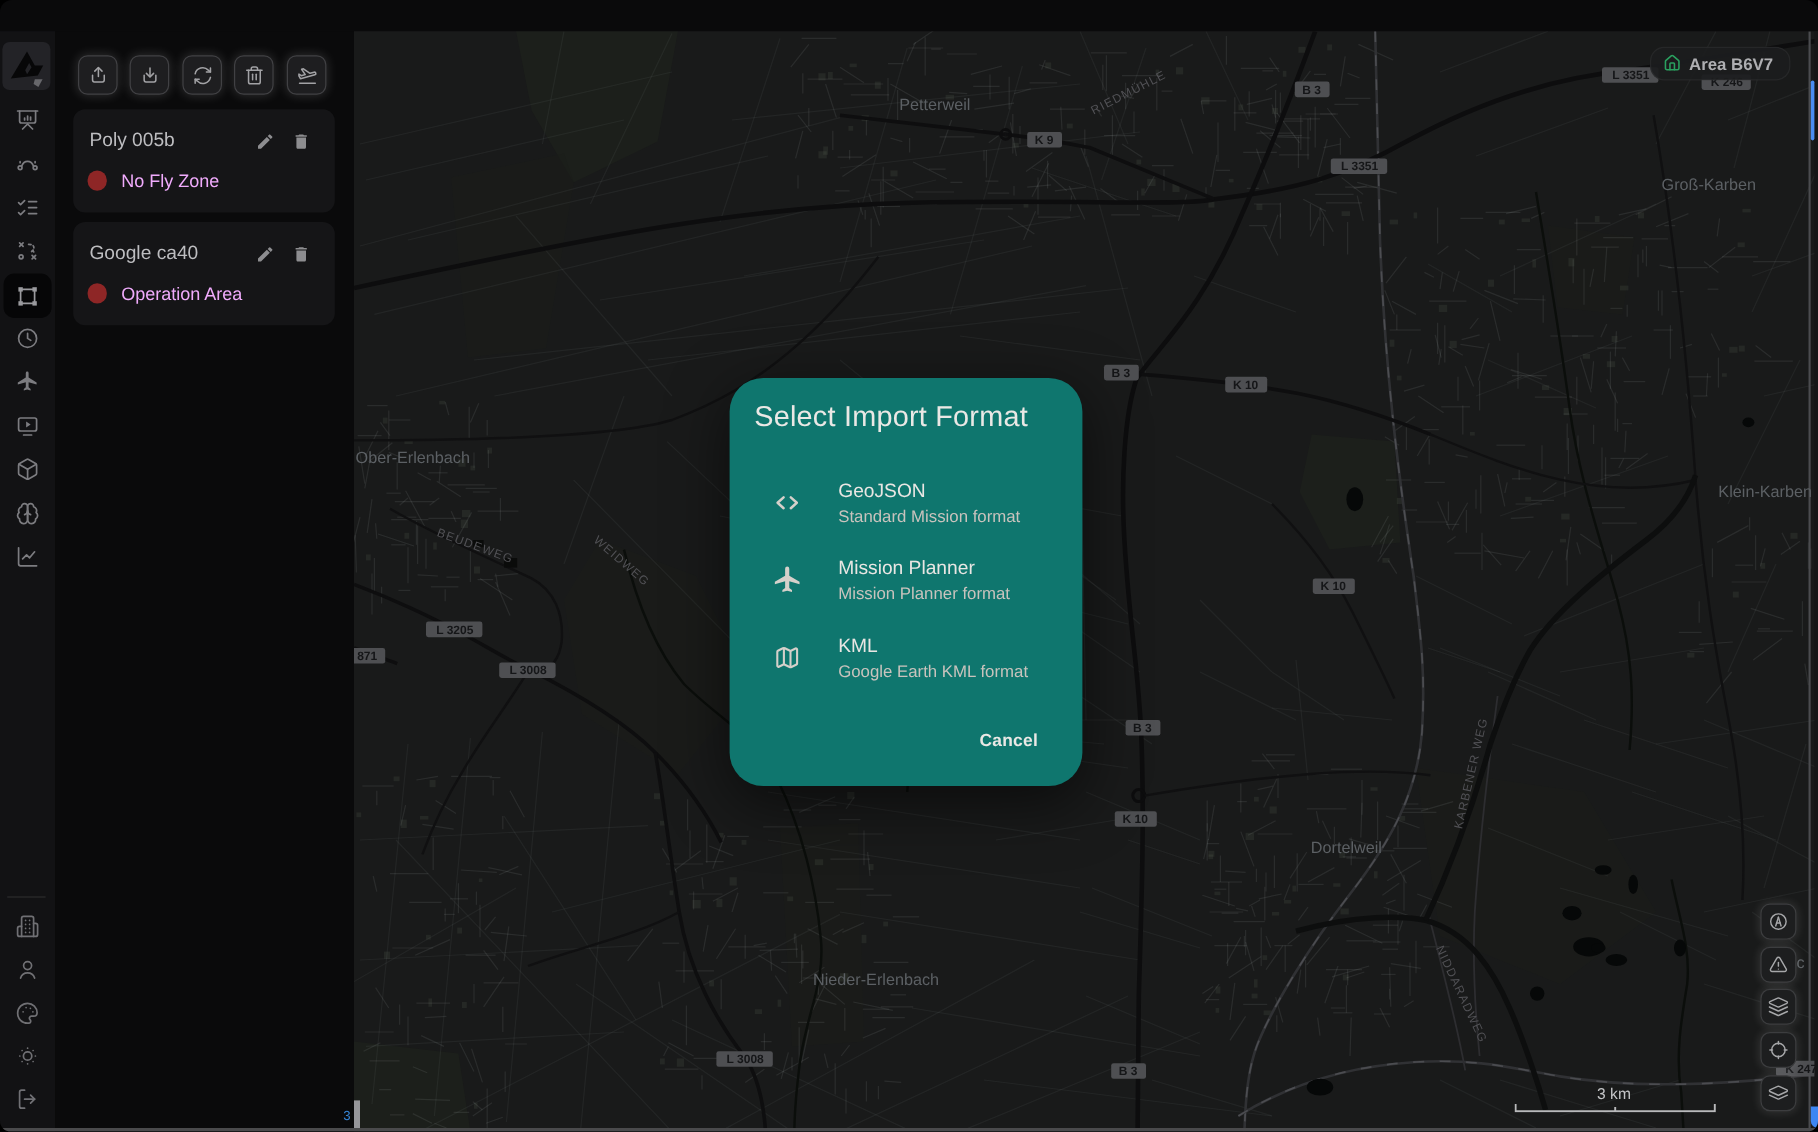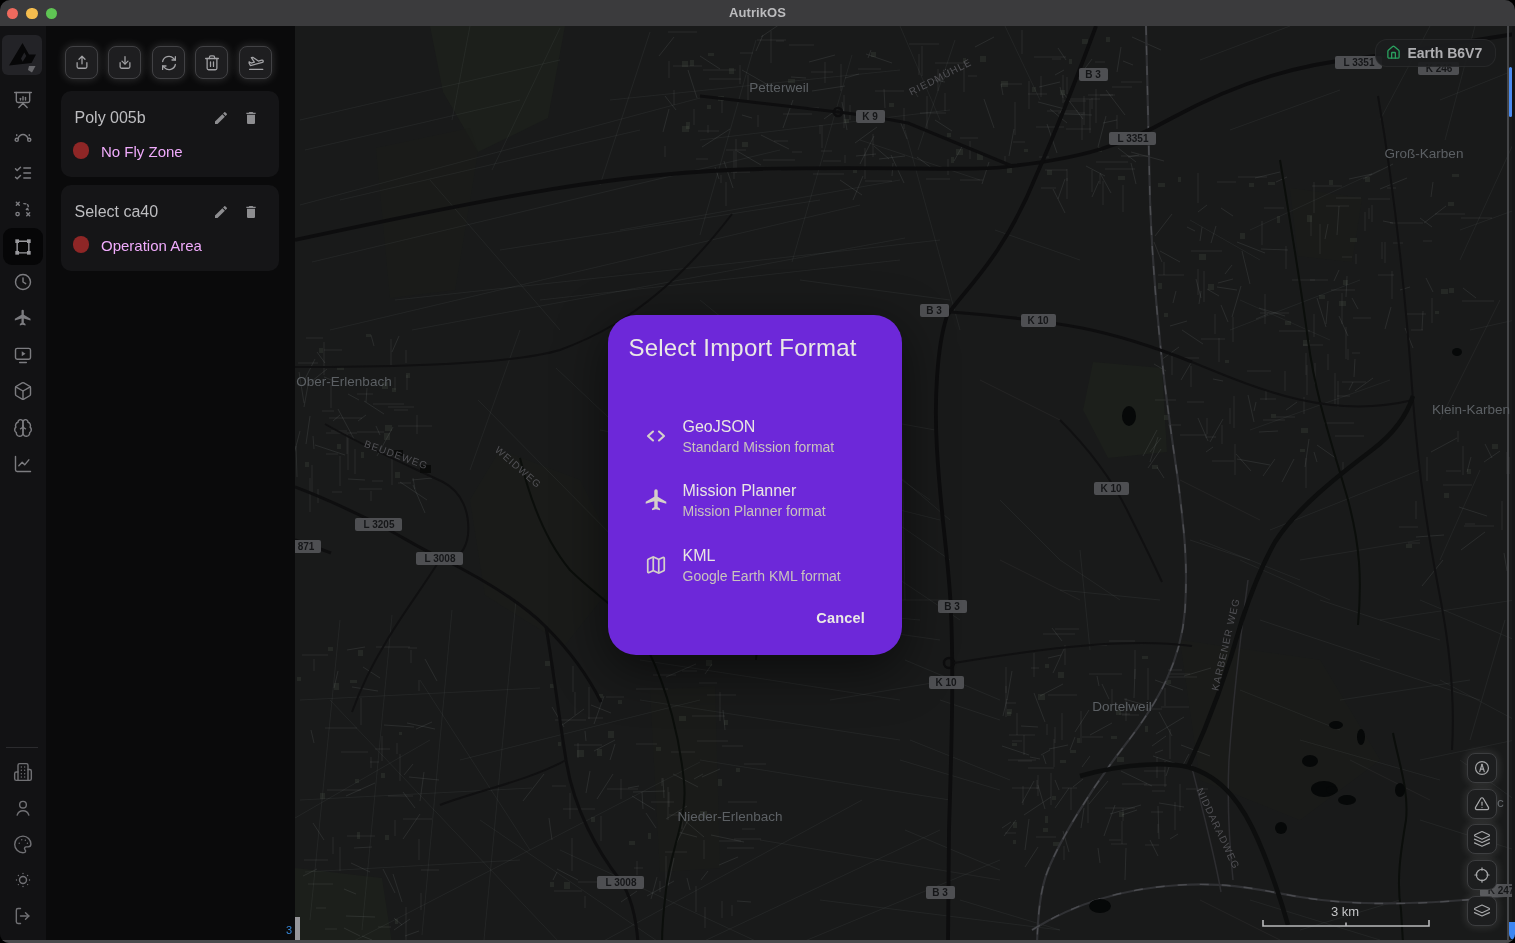--- a/index.html
+++ b/index.html
@@ -48,24 +48,24 @@
 .rd2 { stroke:#101011; stroke-width:2; fill:none; }
 .rdo { stroke:#0d0d0e; stroke-width:2.5; fill:none; }
 .lt { stroke:#2d2d30; stroke-width:1.5; fill:none; }
 .lt2 { stroke:#4b4c4f; stroke-width:1.8; fill:none; }
 .pond { fill:#060808; }
 .town { fill:#5c6064; font-size:13.5px; text-anchor:middle; }
 .street { fill:#515155; font-size:10px; letter-spacing:1.1px; text-anchor:middle; }
 .bd { fill:#4e4f52; }
 .bdt { fill:#151618; font-size:10px; font-weight:bold; text-anchor:middle; }
 .modal { position:absolute; left:607.5px; top:314.5px; width:294.5px; height:340.5px;
-  border-radius:28px; background:#6d28d9; box-shadow:0 14px 50px rgba(0,0,0,0.55); }
+  border-radius:28px; background:#0f766e; box-shadow:0 14px 50px rgba(0,0,0,0.55); }
 .mtitle { position:absolute; left:21px; top:19px; font-size:24px; font-weight:500;
   color:#eae8e5; letter-spacing:.2px; }
-.mrow { position:absolute; left:31px; display:flex; align-items:center; gap:10px; width:250px;margin-top:17px; }
+.mrow { position:absolute; left:31px; display:flex; align-items:center; gap:26px; width:250px; }
 .mic { width:34px; display:flex; justify-content:center; }
 .mt1 { font-size:16px; font-weight:500; color:#e9e6e3; margin-bottom:3px; }
 .mt2 { font-size:14px; color:#c9c3bd; }
 .mcancel { position:absolute; right:37px; top:295px; font-size:14.5px; font-weight:bold;
   color:#eae8e5; letter-spacing:.2px; }
 .dock { position:absolute; left:1079.5px; top:12.5px; height:28px; border-radius:12px;
   background:rgba(28,29,30,0.93); border:1px solid rgba(255,255,255,0.05);
   display:flex; align-items:center; padding:0 13px 0 10px; gap:7px; }
 .dock span { font-size:14px; font-weight:bold; color:#aeaeb1; }
 .cbtn { position:absolute; left:1171.5px; width:30px; height:30px; border-radius:8px;
@@ -78,26 +78,20 @@
   border-radius:1.5px; background:#4a8cf2; }
 .blue2 { position:absolute; left:1214px; top:896px; width:6px; height:18px;
   border-radius:0 0 0 6px; background:#3d86f3; }
 .graybar { position:absolute; left:-0.5px; top:891px; width:5.5px; height:23px; background:#96969a; }
 .blue3 { position:absolute; left:286px; top:924px; font-size:11px; color:#3585d6; z-index:60; }
 .bottomstrip { position:absolute; left:0; top:940px; width:1515px; height:3px;
   background:#4a4a4c; z-index:50; }
 </style></head>
 <body>
 <div class="win">
-  <div class="titlebar">
-    <div class="tl" style="left:6.5px; background:#ee6a5e;"></div>
-    <div class="tl" style="left:26.2px; background:#f4bd4f;"></div>
-    <div class="tl" style="left:45.9px; background:#5fc454;"></div>
-    <div class="tbtitle">AutrikOS</div>
-  </div>
   <div class="map">
     <svg class="base" width="1220" height="917" viewBox="295 26 1220 917">
         <polygon points="430,26 565,26 548,118 478,152 443,92" class="forest"></polygon>
         <polygon points="376,148 470,128 478,152 455,290 390,298" class="forest2"></polygon>
         <polygon points="1093,362 1162,368 1167,452 1108,458 1083,410" class="forest"></polygon>
         <polygon points="295,868 382,878 392,943 295,943" class="forest"></polygon>
         <polygon points="1290,188 1362,198 1352,262 1298,256" class="forest2"></polygon>
         <polygon points="500,450 580,480 625,570 565,645 485,595 470,500" class="forest2"></polygon>
         <polygon points="1180,640 1320,660 1380,760 1300,820 1200,780" class="forest2"></polygon>
         <polygon points="650,690 715,686 720,868 660,872" class="forest2"></polygon>
@@ -1127,21 +1121,21 @@
         <rect x="1418" y="62" width="41" height="13" rx="2" class="bd"></rect>
         <text x="1439" y="72" class="bdt">K 246</text>
         <rect x="1480" y="884" width="41" height="13" rx="2" class="bd"></rect>
         <text x="1501" y="894" class="bdt">K 247</text>
       </svg>
     <div class="dock">
         <svg width="15" height="15" viewBox="0 0 24 24" fill="none" stroke="#2aa05f" stroke-width="2.1" stroke-linecap="round" stroke-linejoin="round">
           <path d="M15 21v-8a1 1 0 0 0-1-1h-4a1 1 0 0 0-1 1v8"></path>
           <path d="M3 10a2 2 0 0 1 .7-1.5l7-6a2 2 0 0 1 2.6 0l7 6A2 2 0 0 1 21 10v9a2 2 0 0 1-2 2H5a2 2 0 0 1-2-2z"></path>
         </svg>
-        <span>Earth B6V7</span>
+        <span>Area B6V7</span>
       </div>
     <div class="cbtn" style="top:727px">
         <svg width="18" height="18" viewBox="0 0 24 24" fill="none" stroke="#a6a7a9" stroke-width="1.6" stroke-linecap="round" stroke-linejoin="round">
           <circle cx="12" cy="12" r="8.6"></circle>
           <path d="M12 7.2 15 16.8"></path>
           <path d="M12 7.2 9 16.8"></path>
           <path d="M9.9 13.6h4.2"></path>
         </svg>
       </div>
       <div class="cbtn" style="top:763px">
@@ -1356,21 +1350,21 @@
             <path d="M3 17.25V21h3.75L17.8 9.94l-3.75-3.75L3 17.25zM20.71 7.04a1 1 0 0 0 0-1.41l-2.34-2.34a1 1 0 0 0-1.41 0l-1.83 1.83 3.75 3.75 1.83-1.83z"></path>
           </svg>
           <svg width="16" height="16" viewBox="0 0 24 24" fill="#8d8d90">
             <path d="M6 19c0 1.1.9 2 2 2h8c1.1 0 2-.9 2-2V7H6v12zM19 4h-3.5l-1-1h-5l-1 1H5v2h14V4z"></path>
           </svg>
         </div>
   <div class="dot"></div>
   <div class="clabel">No Fly Zone</div>
 </div>
       <div class="card" style="top:158.8px">
-  <div class="ctitle">Select ca40</div>
+  <div class="ctitle">Google ca40</div>
   <div class="cicons">
           <svg width="16" height="16" viewBox="0 0 24 24" fill="#8d8d90">
             <path d="M3 17.25V21h3.75L17.8 9.94l-3.75-3.75L3 17.25zM20.71 7.04a1 1 0 0 0 0-1.41l-2.34-2.34a1 1 0 0 0-1.41 0l-1.83 1.83 3.75 3.75 1.83-1.83z"></path>
           </svg>
           <svg width="16" height="16" viewBox="0 0 24 24" fill="#8d8d90">
             <path d="M6 19c0 1.1.9 2 2 2h8c1.1 0 2-.9 2-2V7H6v12zM19 4h-3.5l-1-1h-5l-1 1H5v2h14V4z"></path>
           </svg>
         </div>
   <div class="dot"></div>
   <div class="clabel">Operation Area</div>

